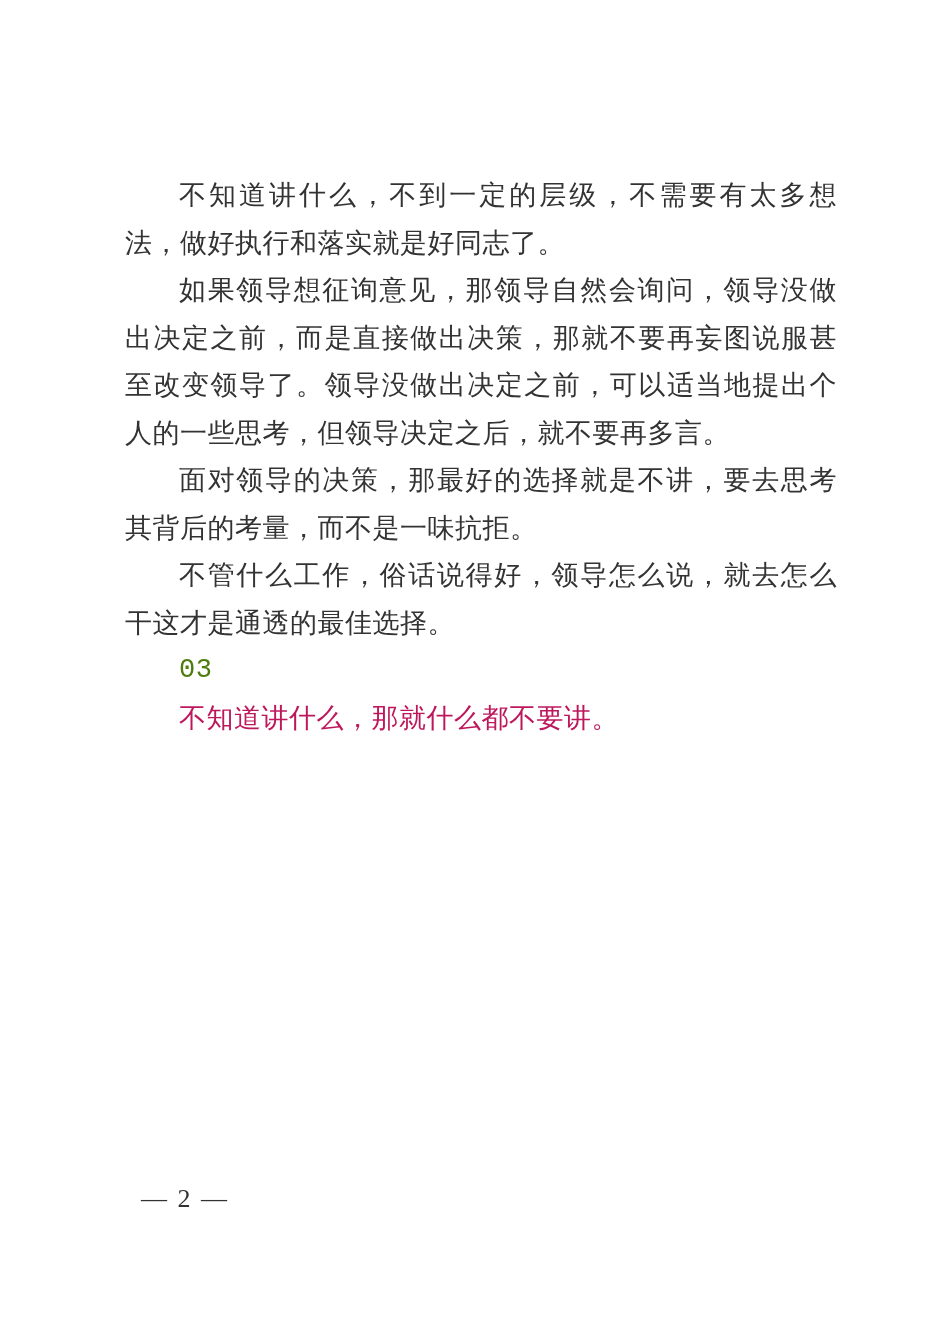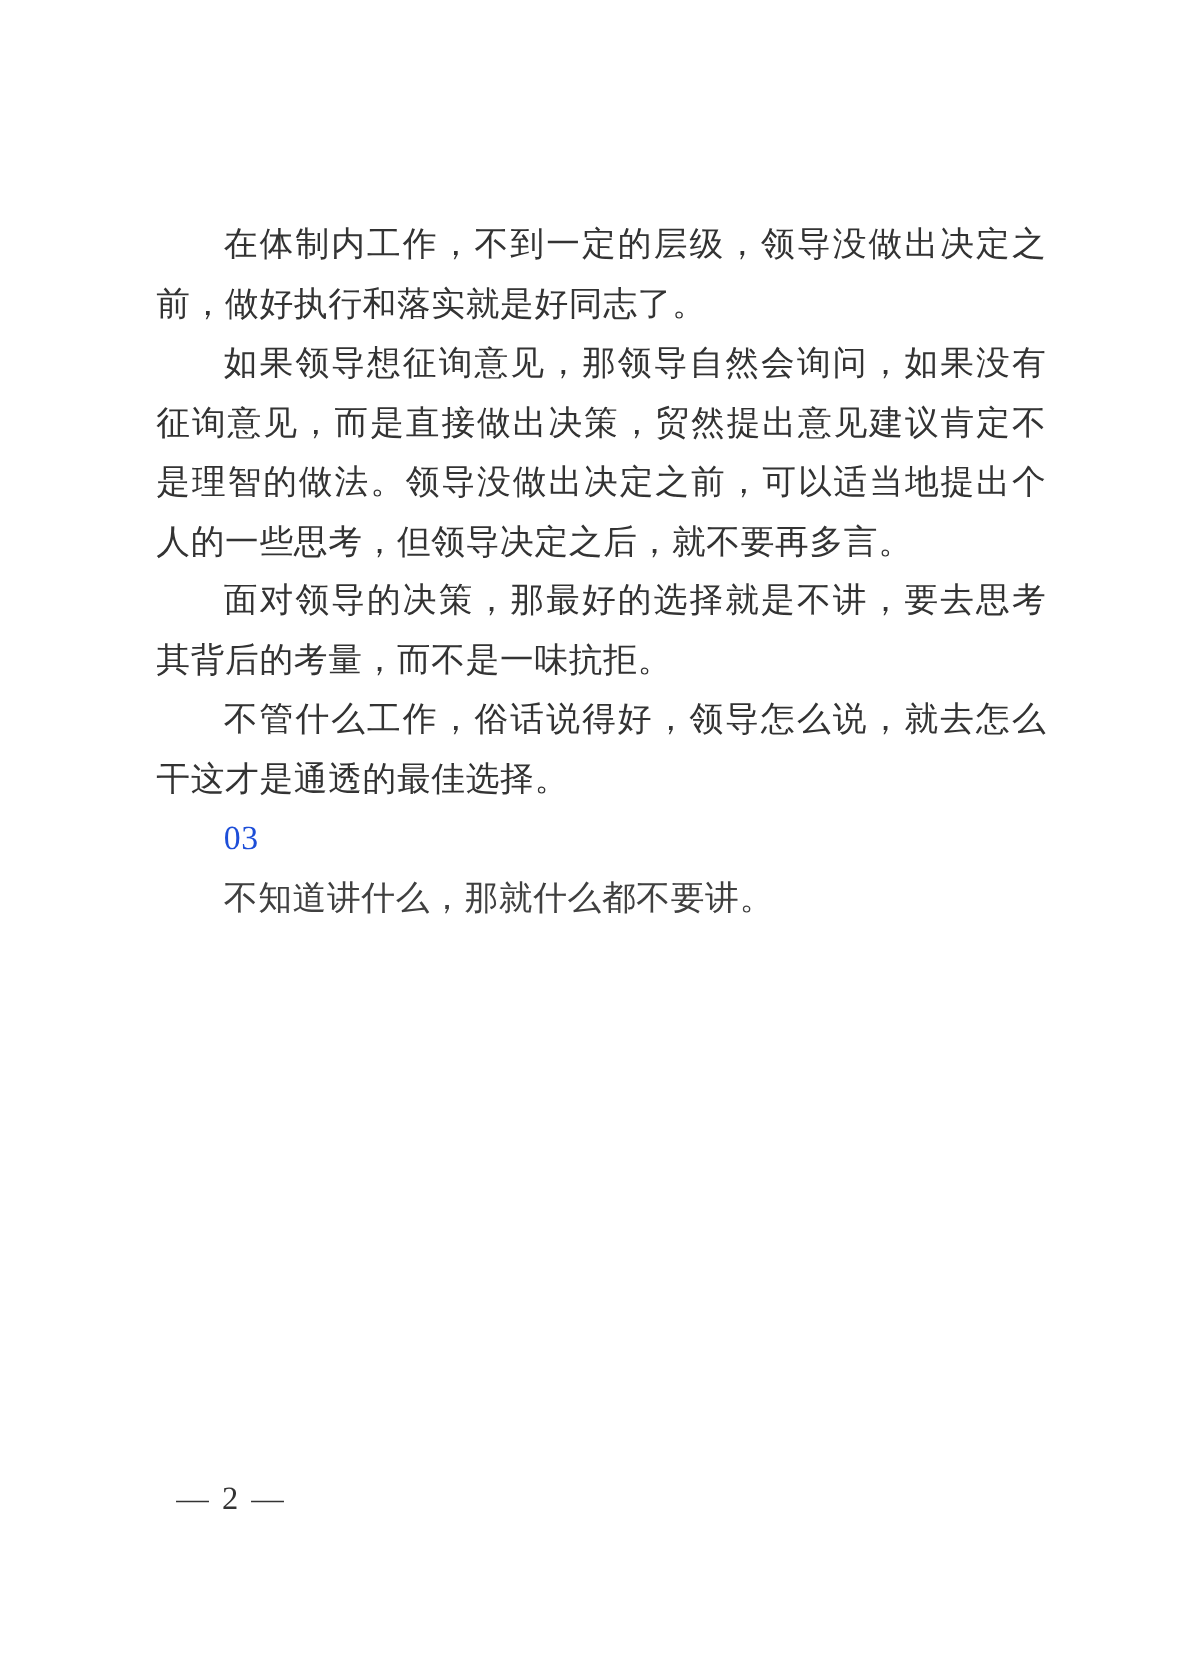--- a/index.html
+++ b/index.html
@@ -48,21 +48,21 @@
     color: #333333;
     letter-spacing: 2px;
     font-family: "Liberation Serif", serif;
   }
 </style>
 </head>
 <body>
 
 <div class="page">
   <div class="content">
-    <p class="body">在体制内工作，不到一定的层级，领导没做出决定之前，做好执行和落实就是好同志了。</p>
-    <p class="body">如果领导想征询意见，那领导自然会询问，如果没有征询意见，而是直接做出决策，贸然提出意见建议肯定不是理智的做法。领导没做出决定之前，可以适当地提出个人的一些思考，但领导决定之后，就不要再多言。</p>
+    <p class="body">不知道讲什么，不到一定的层级，不需要有太多想法，做好执行和落实就是好同志了。</p>
+    <p class="body">如果领导想征询意见，那领导自然会询问，领导没做出决定之前，而是直接做出决策，那就不要再妄图说服甚至改变领导了。领导没做出决定之前，可以适当地提出个人的一些思考，但领导决定之后，就不要再多言。</p>
     <p class="body">面对领导的决策，那最好的选择就是不讲，要去思考其背后的考量，而不是一味抗拒。</p>
     <p class="body">不管什么工作，俗话说得好，领导怎么说，就去怎么干这才是通透的最佳选择。</p>
-    <p class="section-number red" style="color: #1d4ed8;">03</p>
-    <p class="section-heading red" style="color: #404040;">不知道讲什么，那就什么都不要讲。</p>
+    <p class="section-number red" style="color: #4d7c0f; font-family: Liberation Mono, monospace;">03</p>
+    <p class="section-heading red" style="color: #be185d;">不知道讲什么，那就什么都不要讲。</p>
   </div>
   <div class="footer">— 2 —</div>
 </div>
 
 </body></html>

